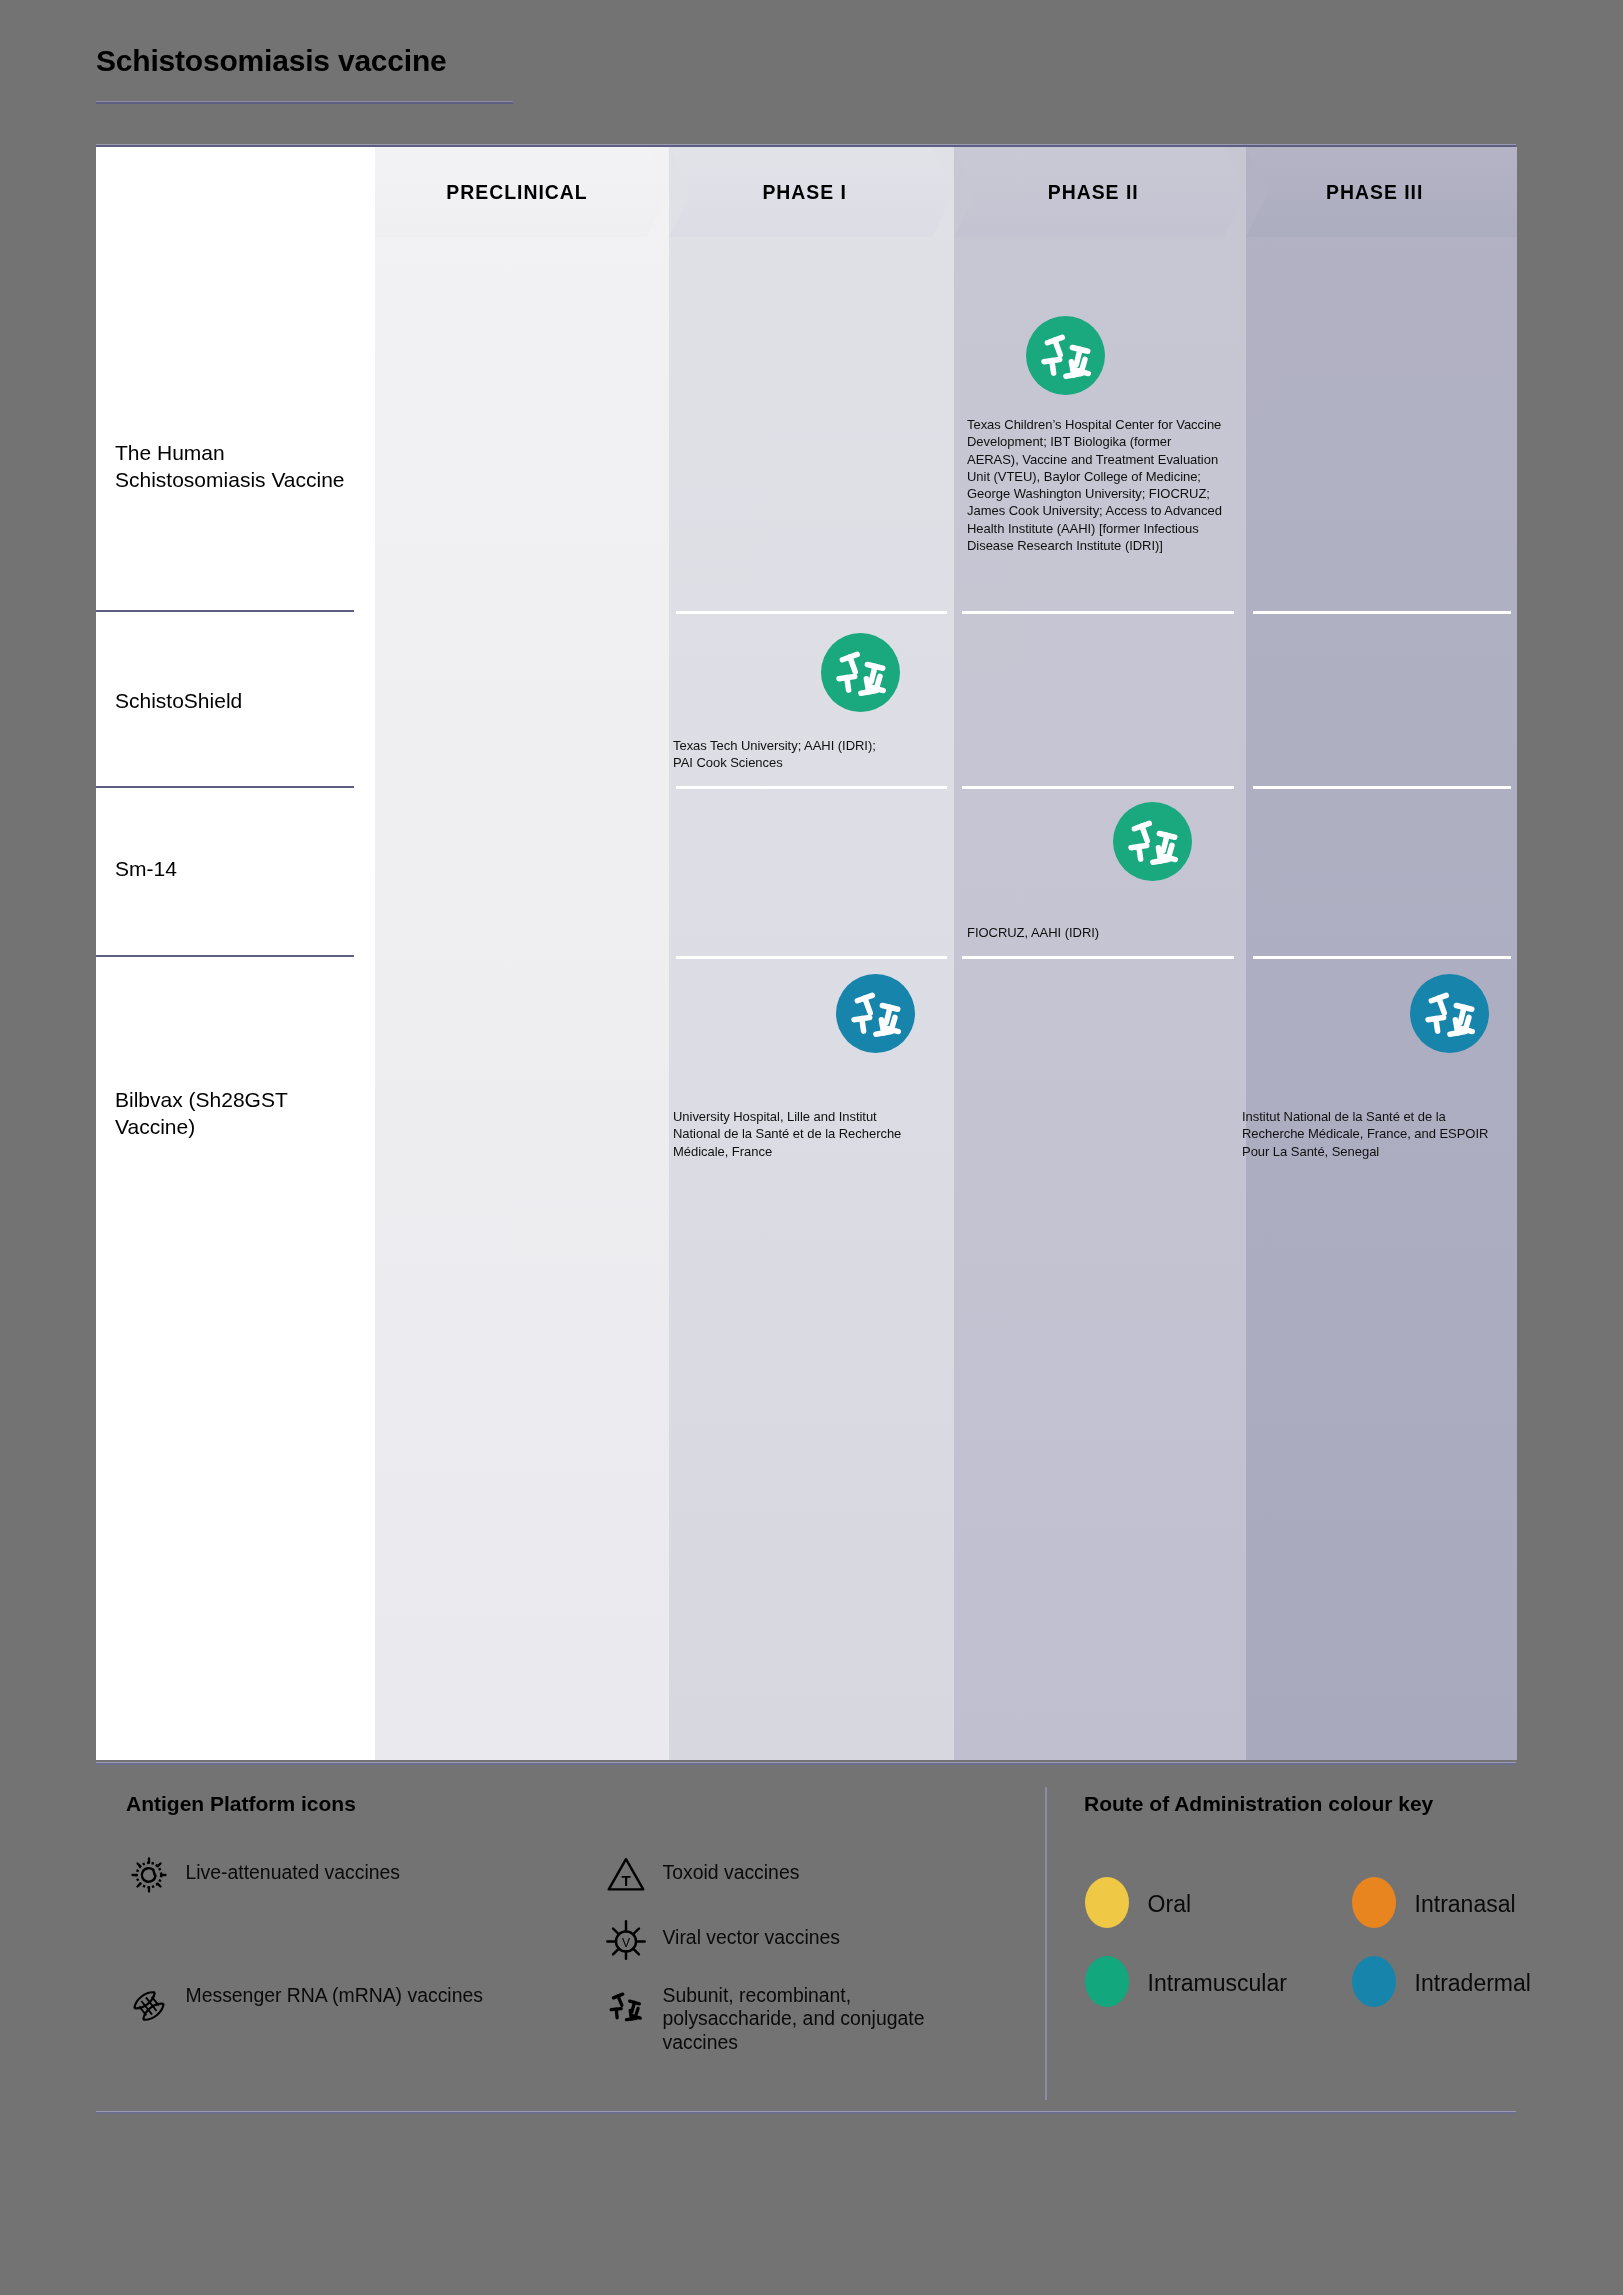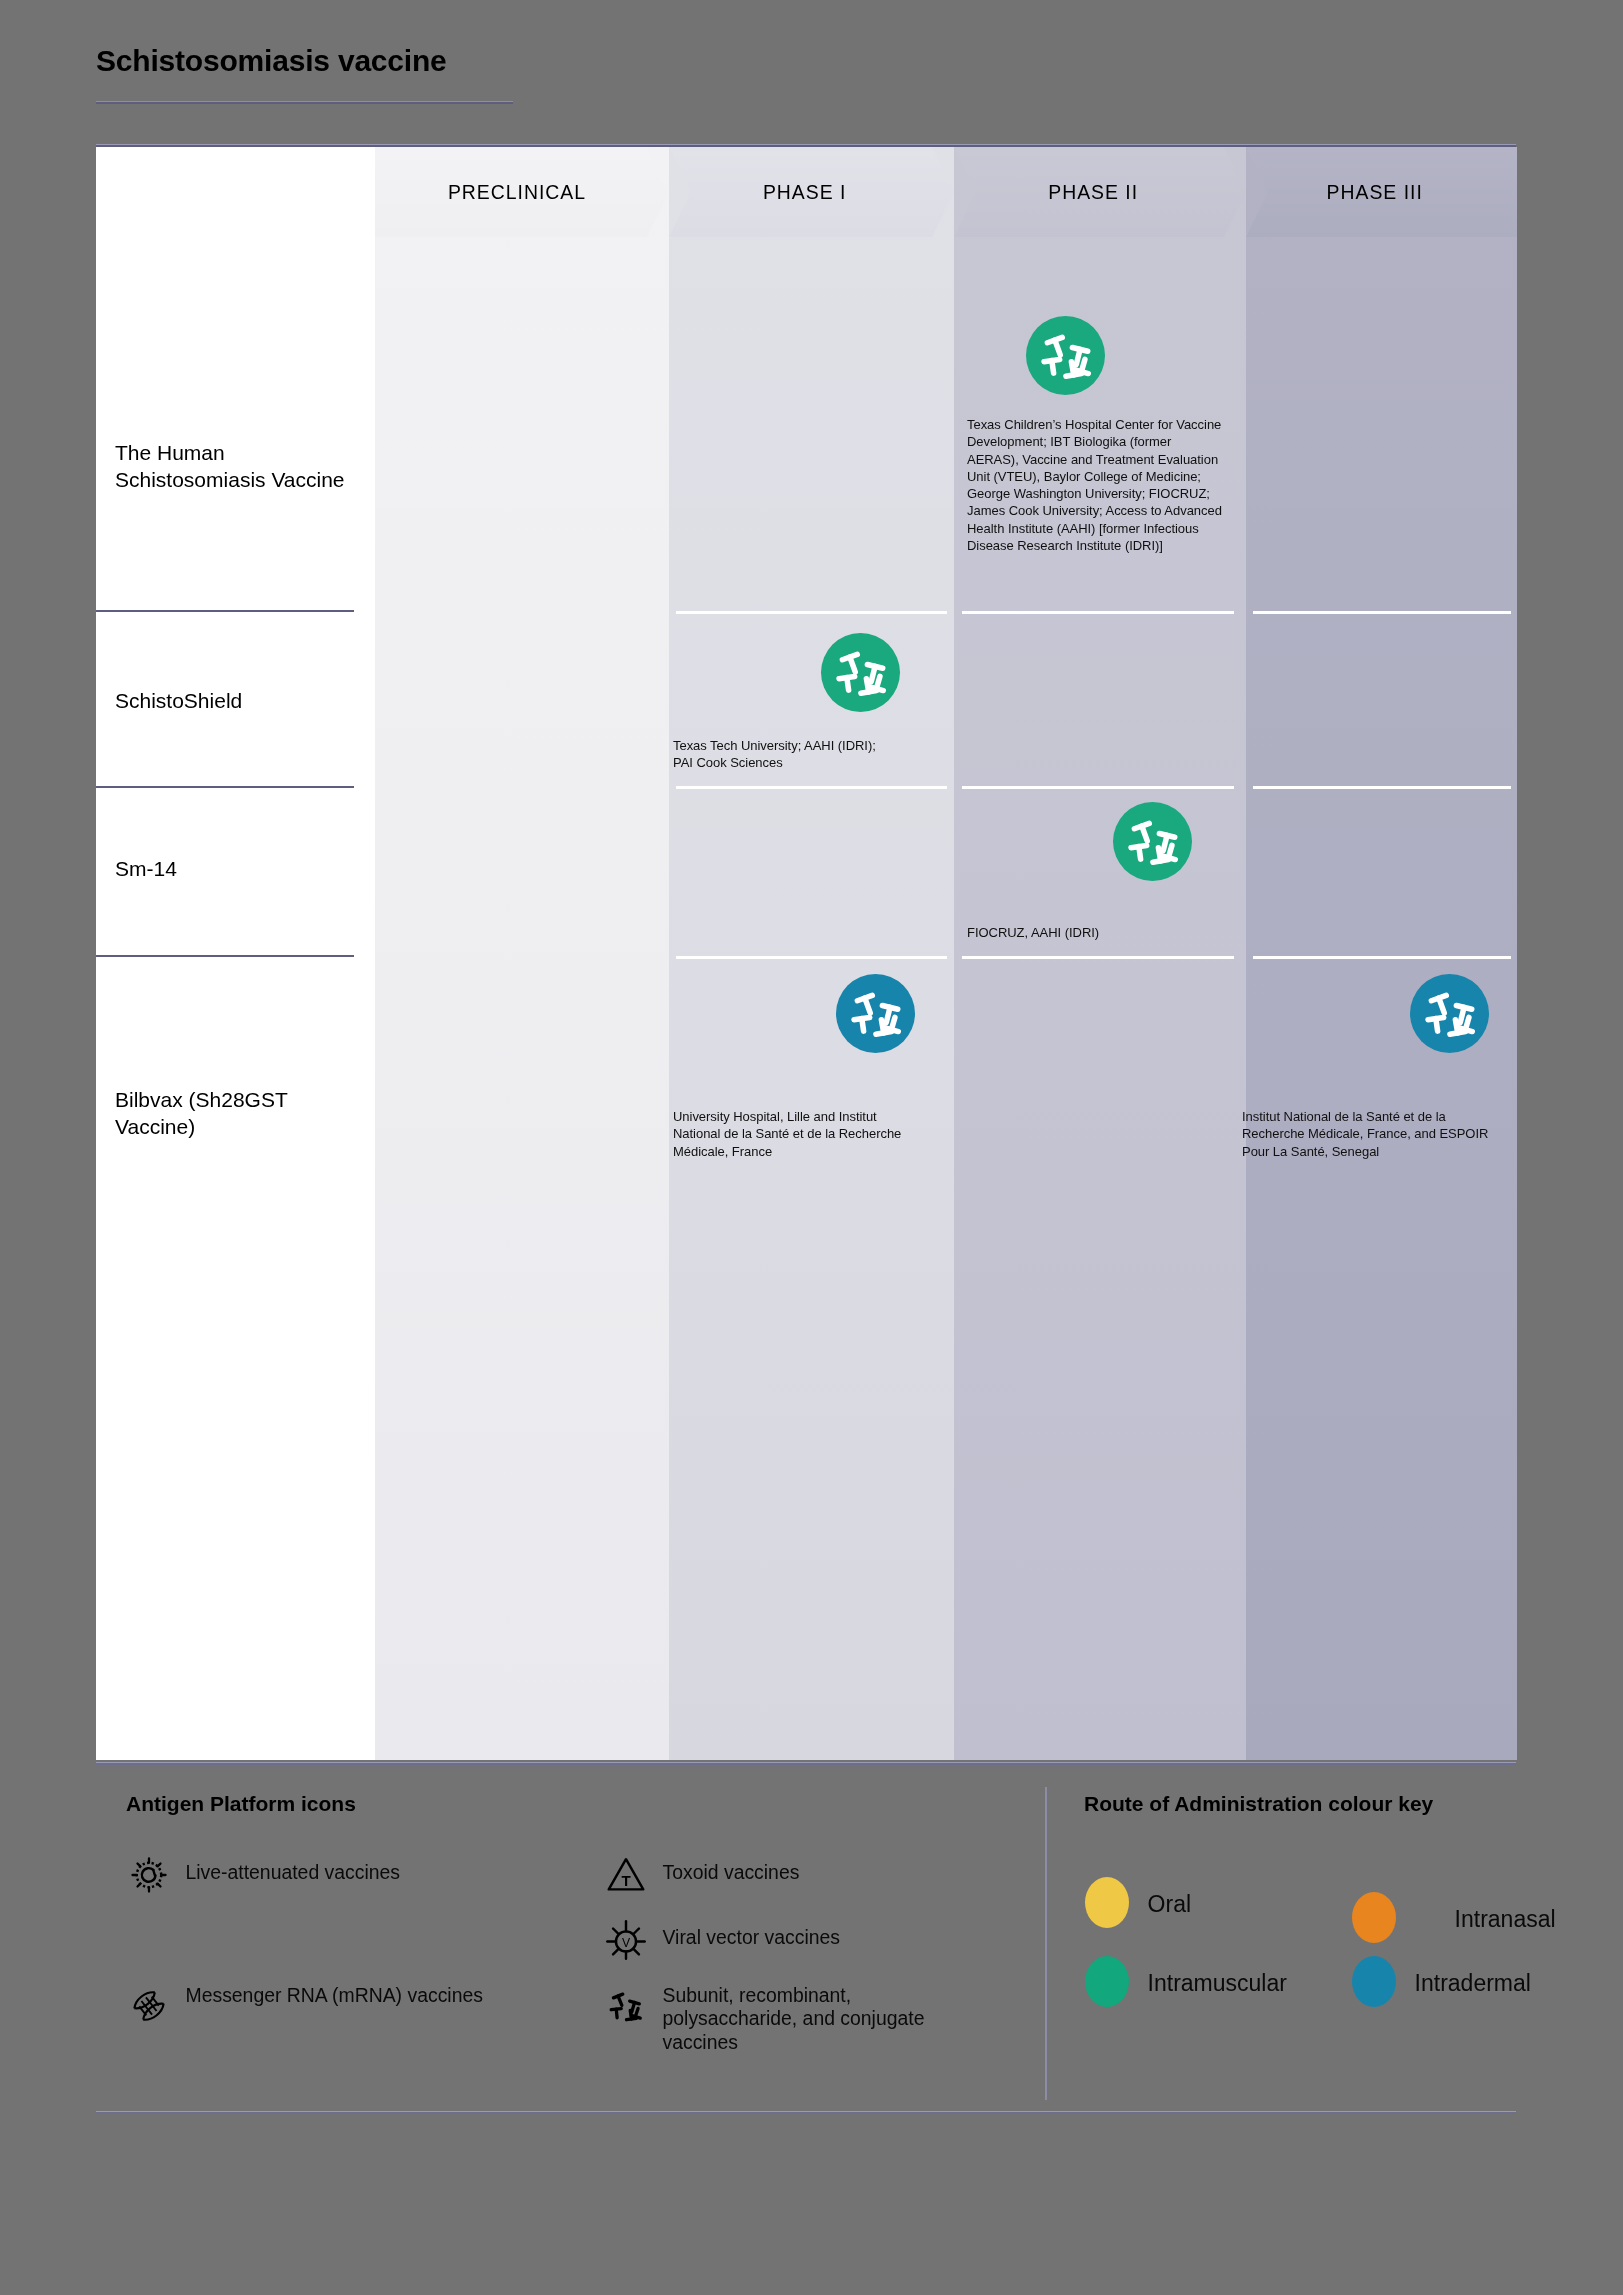--- a/index.html
+++ b/index.html
@@ -50,21 +50,21 @@
   .col-pre    { left: 279px;  width: 294px; background: linear-gradient(180deg,#f2f2f4 0%, #eeeef1 55%, #e9e9ee 100%); }
   .col-p1     { left: 573px;  width: 285px; background: linear-gradient(180deg,#e0e0e7 0%, #dcdce4 55%, #d7d7e0 100%); }
   .col-p2     { left: 858px; width: 292px; background: linear-gradient(180deg,#c7c7d4 0%, #c4c4d2 55%, #bfbfd0 100%); }
   .col-p3     { left: 1150px; width: 271px; background: linear-gradient(180deg,#b2b2c4 0%, #aeaec2 55%, #a9a9bd 100%); }
 
   
   .head-band { position: absolute; left: 0; top: 0; width: 1420px; height: 90px; }
   .head-cell {
     position: absolute; top: 0; height: 90px;
     display: flex; align-items: center; justify-content: center;
-    font-size: 19.4px; font-weight: normal; letter-spacing: 1px; color: #000;
+    font-size: 19.4px; font-weight: bold; letter-spacing: 1px; color: #000;
   }
   .head-pre { left: 279px; width: 294px;
     background: linear-gradient(180deg,#f3f3f5 0%, #efeff2 100%);
     clip-path: polygon(0 0, calc(100% - 22px) 0, 100% 50%, calc(100% - 22px) 100%, 0 100%); }
   .head-p1  { left: 573px; width: 285px;
     background: linear-gradient(180deg,#e2e2e9 0%, #dcdce5 100%);
     clip-path: polygon(0 0, calc(100% - 22px) 0, 100% 50%, calc(100% - 22px) 100%, 0 100%, 22px 50%); }
   .head-p2  { left: 858px; width: 292px;
     background: linear-gradient(180deg,#c9c9d6 0%, #c3c3d1 100%);
     clip-path: polygon(0 0, calc(100% - 22px) 0, 100% 50%, calc(100% - 22px) 100%, 0 100%, 22px 50%); }
@@ -439,21 +439,21 @@
     <div class="lg-item" style="left:989px; top:110px;">
       <span class="dot" style="background:#efc845;"></span>
       <span class="dot-label">Oral</span>
     </div>
 
     <div class="lg-item" style="left:989px; top:189px;">
       <span class="dot" style="background:#12a77c;"></span>
       <span class="dot-label">Intramuscular</span>
     </div>
 
-    <div class="lg-item" style="left:1256px; top:125px;gap:40px;">
+    <div class="lg-item" style="left:1256px; top:110px;">
       <span class="dot" style="background:#e8851f;"></span>
       <span class="dot-label">Intranasal</span>
     </div>
 
     <div class="lg-item" style="left:1256px; top:189px;">
       <span class="dot" style="background:#1785ab;"></span>
       <span class="dot-label">Intradermal</span>
     </div>
 
   </div>

